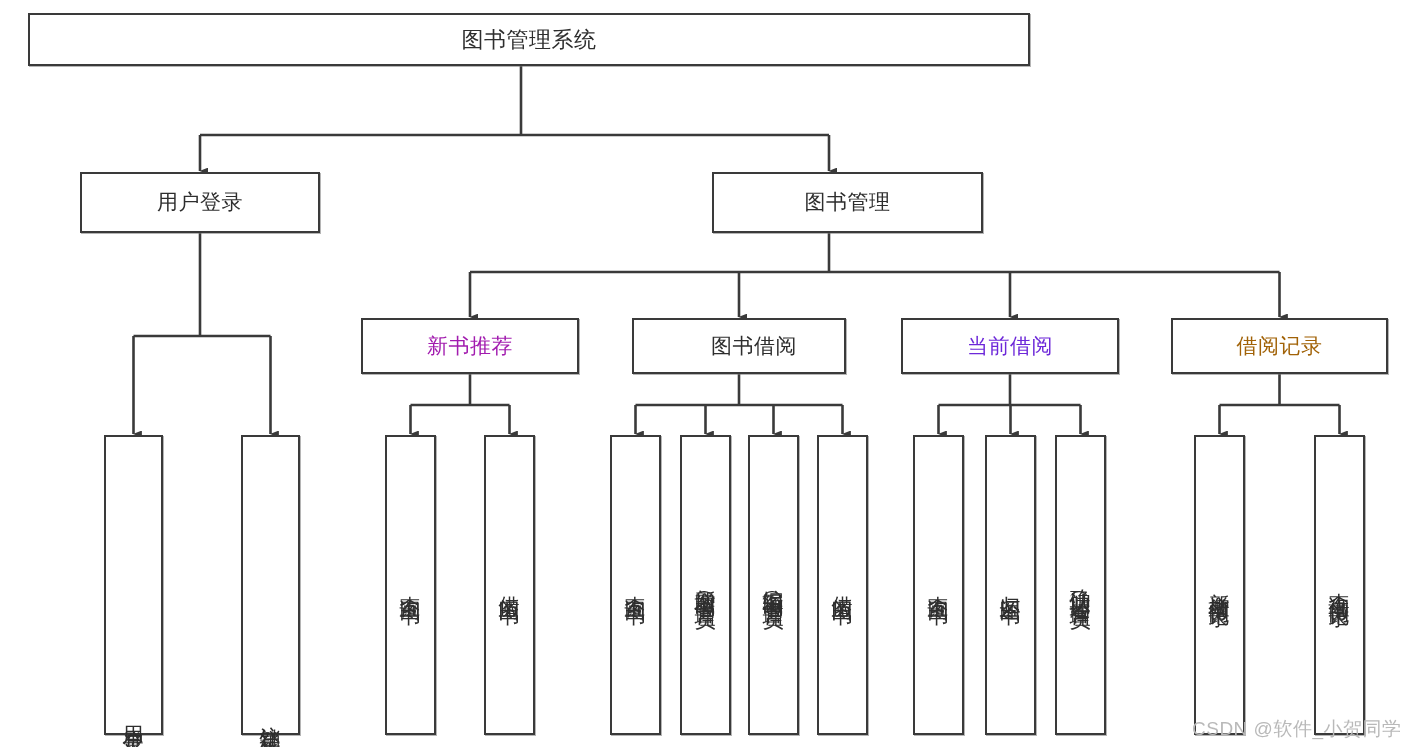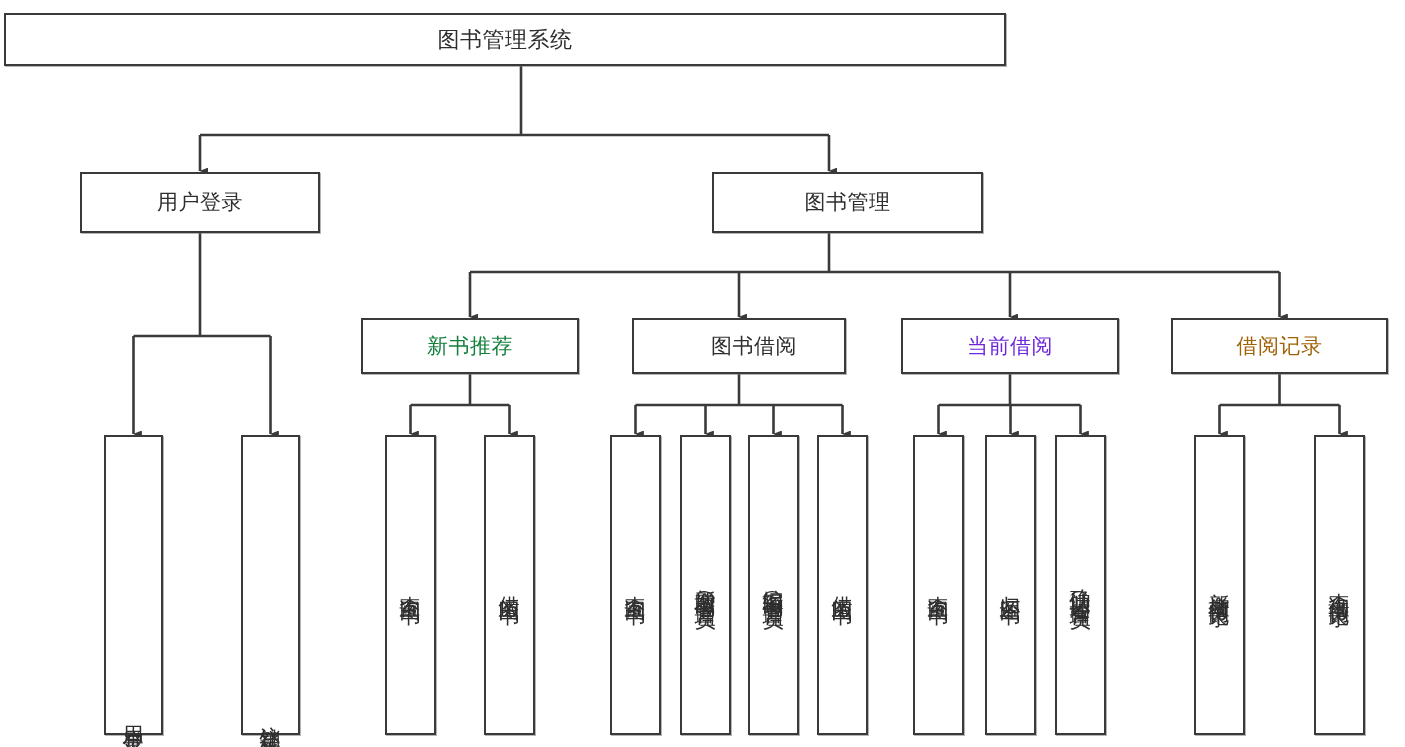--- a/index.html
+++ b/index.html
@@ -116,30 +116,30 @@
       <line x1="938.5" y1="405" x2="1080.5" y2="405" stroke="#3a3a3a" stroke-width="2.6"></line>
       <line x1="938.5" y1="405" x2="938.5" y2="434" stroke="#3a3a3a" stroke-width="2.6" marker-end="url(#arrowhead)"></line>
       <line x1="1010.5" y1="405" x2="1010.5" y2="434" stroke="#3a3a3a" stroke-width="2.6" marker-end="url(#arrowhead)"></line>
       <line x1="1080.5" y1="405" x2="1080.5" y2="434" stroke="#3a3a3a" stroke-width="2.6" marker-end="url(#arrowhead)"></line>
       <line x1="1279.5" y1="374" x2="1279.5" y2="405" stroke="#3a3a3a" stroke-width="2.6"></line>
       <line x1="1219.5" y1="405" x2="1339.5" y2="405" stroke="#3a3a3a" stroke-width="2.6"></line>
       <line x1="1219.5" y1="405" x2="1219.5" y2="434" stroke="#3a3a3a" stroke-width="2.6" marker-end="url(#arrowhead)"></line>
       <line x1="1339.5" y1="405" x2="1339.5" y2="434" stroke="#3a3a3a" stroke-width="2.6" marker-end="url(#arrowhead)"></line>
     </svg>
   <div id="node-layer">
-      <div class="node horiz root" style="left: 4px; top: 13px; width: 1002px; height: 53px; border-color: rgb(58, 58, 58); color: rgb(46, 46, 46);">
+      <div class="node horiz root" style="left: 28px; top: 13px; width: 1002px; height: 53px; border-color: rgb(58, 58, 58); color: rgb(46, 46, 46);">
         <span class="node-label">图书管理系统</span>
       </div>
       <div class="node horiz" style="left: 80px; top: 172px; width: 240px; height: 61px; border-color: rgb(58, 58, 58); color: rgb(46, 46, 46);">
         <span class="node-label">用户登录</span>
       </div>
       <div class="node horiz" style="left: 712px; top: 172px; width: 271px; height: 61px; border-color: rgb(58, 58, 58); color: rgb(46, 46, 46);">
         <span class="node-label">图书管理</span>
       </div>
-      <div class="node horiz" style="left: 361px; top: 318px; width: 218px; height: 56px; border-color: rgb(58, 58, 58); color: #15803d;">
+      <div class="node horiz" style="left: 361px; top: 318px; width: 218px; height: 56px; border-color: rgb(58, 58, 58); color: #a21caf;">
         <span class="node-label">新书推荐</span>
       </div>
       <div class="node horiz" style="left: 632px; top: 318px; width: 214px; height: 56px; border-color: rgb(58, 58, 58); color: rgb(46, 46, 46); padding-left: 30px;">
         <span class="node-label">图书借阅</span>
       </div>
       <div class="node horiz" style="left: 901px; top: 318px; width: 218px; height: 56px; border-color: rgb(58, 58, 58); color: #6d28d9;">
         <span class="node-label">当前借阅</span>
       </div>
       <div class="node horiz" style="left: 1171px; top: 318px; width: 217px; height: 56px; border-color: rgb(58, 58, 58); color: #a16207;">
         <span class="node-label">借阅记录</span>
@@ -177,13 +177,14 @@
       <div class="node vert" style="left: 1055px; top: 435px; width: 51px; height: 300px; border-color: rgb(58, 58, 58); color: rgb(46, 46, 46);">
         <span class="node-label">确认归还（管理员）</span>
       </div>
       <div class="node vert" style="left: 1194px; top: 435px; width: 51px; height: 300px; border-color: rgb(58, 58, 58); color: rgb(46, 46, 46);">
         <span class="node-label">新增借阅记录</span>
       </div>
       <div class="node vert" style="left: 1314px; top: 435px; width: 51px; height: 300px; border-color: rgb(58, 58, 58); color: rgb(46, 46, 46);">
         <span class="node-label">查询借阅记录</span>
       </div>
     </div>
+  <div id="watermark" style="left: 1192px; top: 716px; color: rgb(185, 185, 185);">CSDN @软件_小贺同学</div>
 </div>
 
 </body></html>

